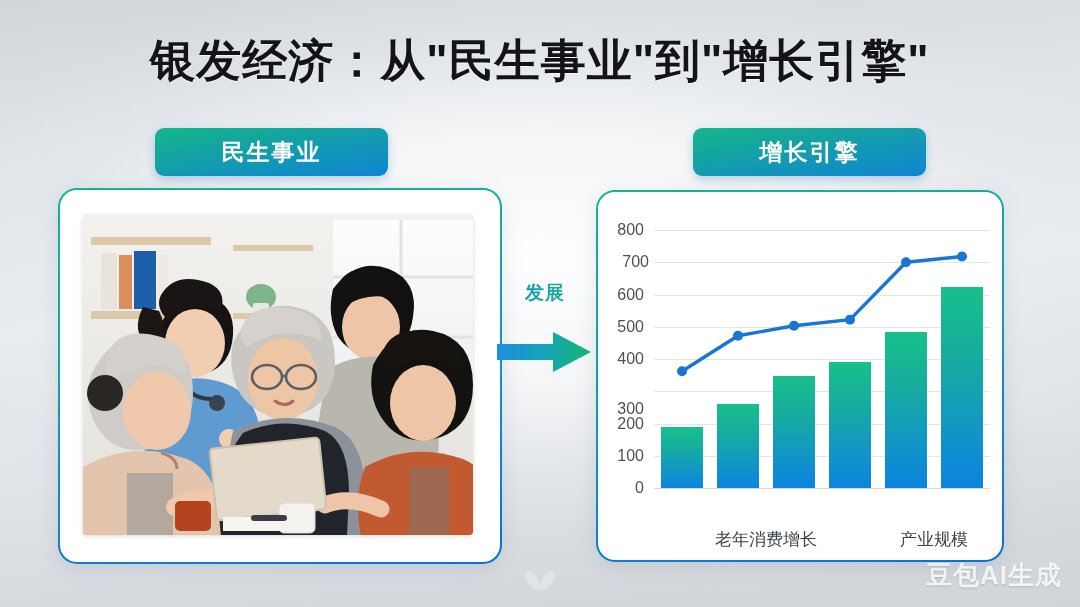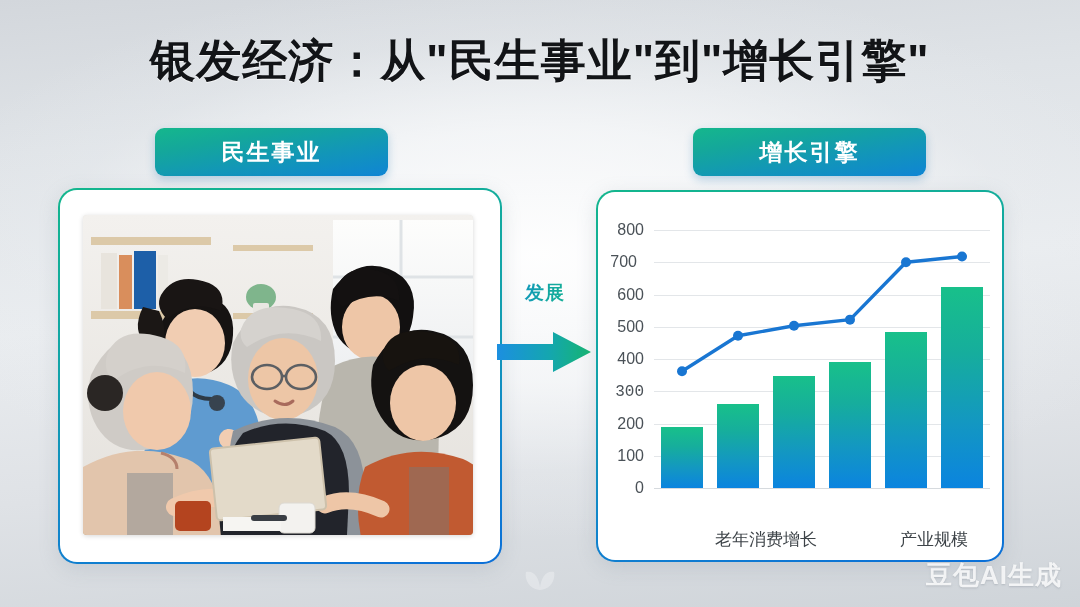--- a/index.html
+++ b/index.html
@@ -235,29 +235,29 @@
 
   <div class="card" id="card-right">
     <div id="chart">
         <div class="gridline" style="left: 56px; width: 336px; top: 296px;"></div>
         <div class="ylab" style="top: 296px; right: 358px;">0</div>
         <div class="gridline" style="left: 56px; width: 336px; top: 263.75px;"></div>
         <div class="ylab" style="top: 263.75px; right: 358px;">100</div>
         <div class="gridline" style="left: 56px; width: 336px; top: 231.5px;"></div>
         <div class="ylab" style="top: 231.5px; right: 358px;">200</div>
         <div class="gridline" style="left: 56px; width: 336px; top: 199.25px;"></div>
-        <div class="ylab" style="top: 200px; right: 358px; font-family: Liberation Mono, monospace;">300</div>
+        <div class="ylab" style="top: 217px; right: 358px;">300</div>
         <div class="gridline" style="left: 56px; width: 336px; top: 167px;"></div>
         <div class="ylab" style="top: 167px; right: 358px;">400</div>
         <div class="gridline" style="left: 56px; width: 336px; top: 134.75px;"></div>
         <div class="ylab" style="top: 134.75px; right: 358px;">500</div>
         <div class="gridline" style="left: 56px; width: 336px; top: 102.5px;"></div>
         <div class="ylab" style="top: 102.5px; right: 358px;">600</div>
         <div class="gridline" style="left: 56px; width: 336px; top: 70.25px;"></div>
-        <div class="ylab" style="top: 70.25px; right: 365px;">700</div>
+        <div class="ylab" style="top: 70.25px; right: 353px;">700</div>
         <div class="gridline" style="left: 56px; width: 336px; top: 38px;"></div>
         <div class="ylab" style="top: 38px; right: 358px;">800</div>
         <div class="bar" style="left: 63.28px; width: 41.44px; bottom: 72px; height: 61.275px;"></div>
         <div class="bar" style="left: 119.28px; width: 41.44px; bottom: 72px; height: 84.495px;"></div>
         <div class="bar" style="left: 175.28px; width: 41.44px; bottom: 72px; height: 111.907px;"></div>
         <div class="bar" style="left: 231.28px; width: 41.44px; bottom: 72px; height: 126.42px;"></div>
         <div class="bar" style="left: 287.28px; width: 41.44px; bottom: 72px; height: 156.412px;"></div>
         <div class="bar" style="left: 343.28px; width: 41.44px; bottom: 72px; height: 200.595px;"></div>
         <div class="gridline" style="left: 56px; width: 336px; top: 296px; background: rgb(214, 218, 222);"></div>
         <svg id="lineSvg" width="404" height="368">

